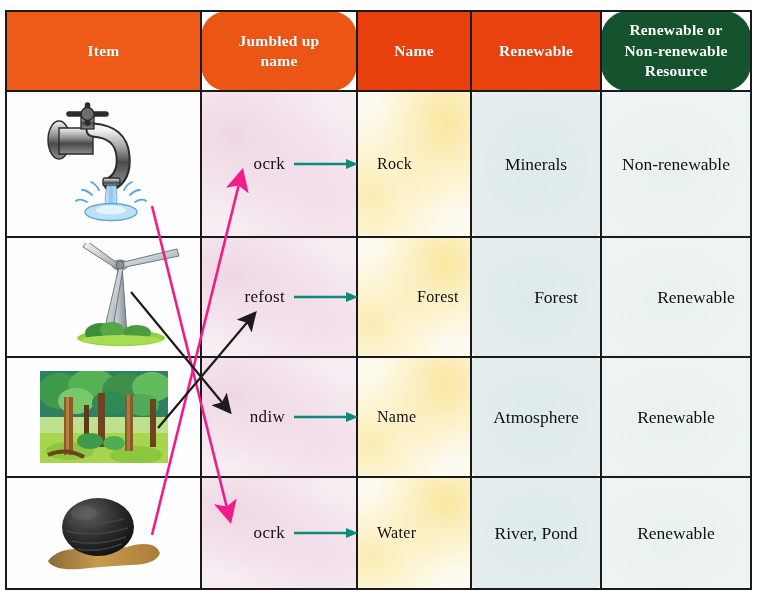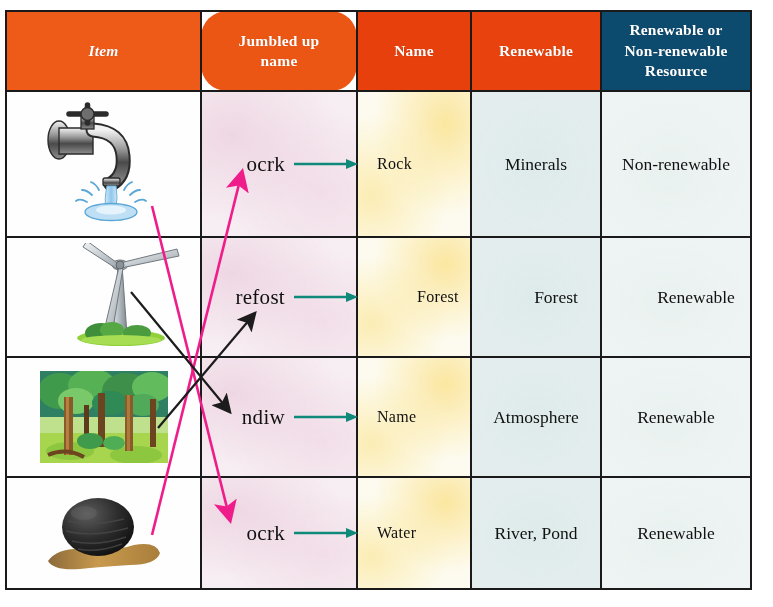--- a/index.html
+++ b/index.html
@@ -30,25 +30,25 @@
     background:#ec5413;
     color:#ffffff;
     font-weight:bold;
     font-size:15.5px;
     line-height:1.32;
     letter-spacing:.2px;
     height:78px;
     padding:3px 2px;
     text-shadow:0 0 1px rgba(0,0,0,.25);
   }
-  th.h-item{background:#ee5a18;font-style:italic;}
+  th.h-item{background:#ee5a18;}
   th.h-jumb{background:#ec5614;border-radius:26px;}
   th.h-name{background:#e8400d;}
   th.h-res {background:#e8430e;}
-  th.h-ren {background:#0c4a6e;}
+  th.h-ren {background:#14532d;border-radius:27px;}
 
   
   col.c-item{width:195px;}
   col.c-jumb{width:156px;}
   col.c-name{width:114px;}
   col.c-res {width:130px;}
   col.c-ren {width:150px;}
 
   
   td.c-item{background:#fefefe;}
@@ -66,38 +66,38 @@
       radial-gradient(ellipse at 78% 22%, rgba(250,222,126,.70) 0%, rgba(250,222,126,0) 58%),
       radial-gradient(ellipse at 12% 72%, rgba(250,227,140,.60) 0%, rgba(250,227,140,0) 55%),
       #fdfbef;
     font-size:19px;color:#111;
     text-align:left;
   }
   td.c-res{
     background:
       radial-gradient(ellipse at 50% 50%, rgba(214,231,231,.55) 0%, rgba(214,231,231,.25) 70%),
       #e8efef;
-    font-size:17.5px;color:#111;
+    font-size:17.5px;color:#111;border-radius:8px;
   }
   td.c-ren{
     background:
       radial-gradient(ellipse at 45% 55%, rgba(226,237,235,.5) 0%, rgba(226,237,235,.15) 72%),
       #f0f5f4;
     font-size:17.5px;color:#111;
   }
 
   tr.r1 td{height:144px;}
   tr.r2 td{height:118px;padding-left:40px;}
   tr.r3 td{height:118px;}
   tr.r4 td{height:110px;}
 
   
   .jwrap{display:flex;align-items:center;justify-content:flex-end;
          height:100%;padding-right:0px;}
-  .jword{font-size:21px;color:#111;letter-spacing:.3px;}
+  .jword{font-size:17px;color:#111;letter-spacing:.3px;}
   .tealarrow{width:64px;height:12px;margin-left:9px;margin-right:-2px;flex:0 0 auto;}
   .namewrap{display:flex;align-items:center;height:100%;padding-left:19px;}
   .nword{font-size:16px;color:#111;letter-spacing:.3px;}
 
   
   .pic{width:100%;height:100%;display:flex;align-items:center;justify-content:center;}
 
   
   #overlay{position:absolute;left:0;top:0;width:773px;height:607px;pointer-events:none;}
 </style>

